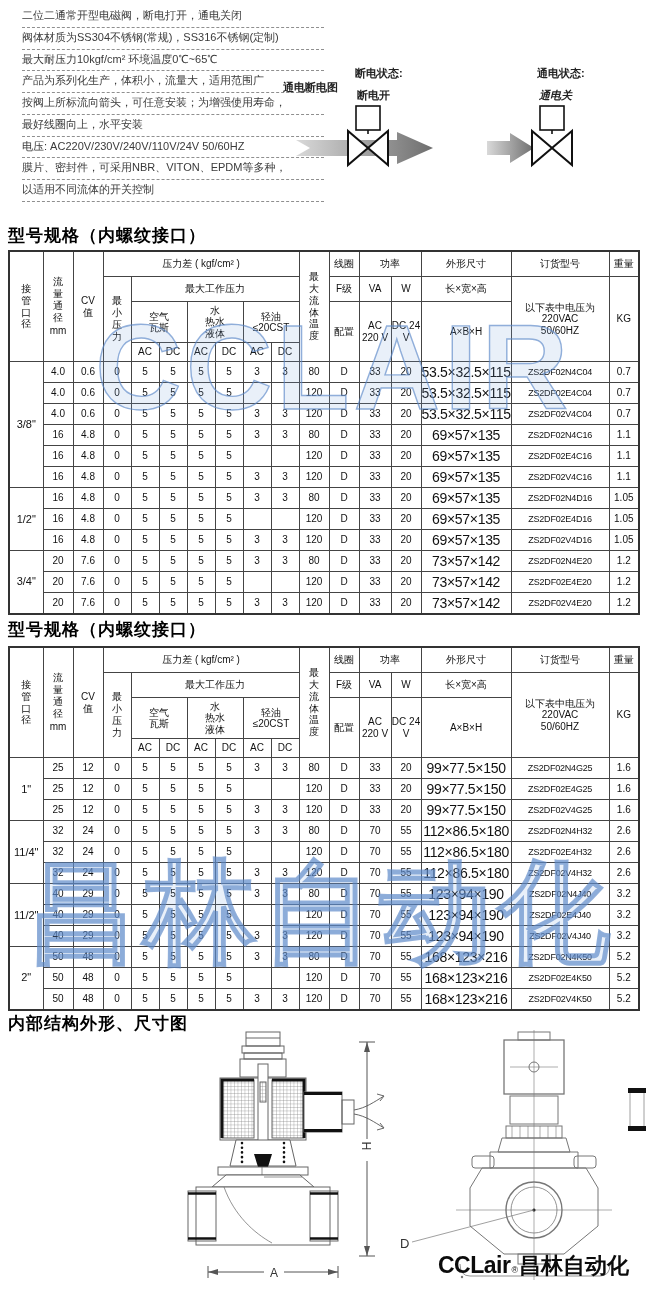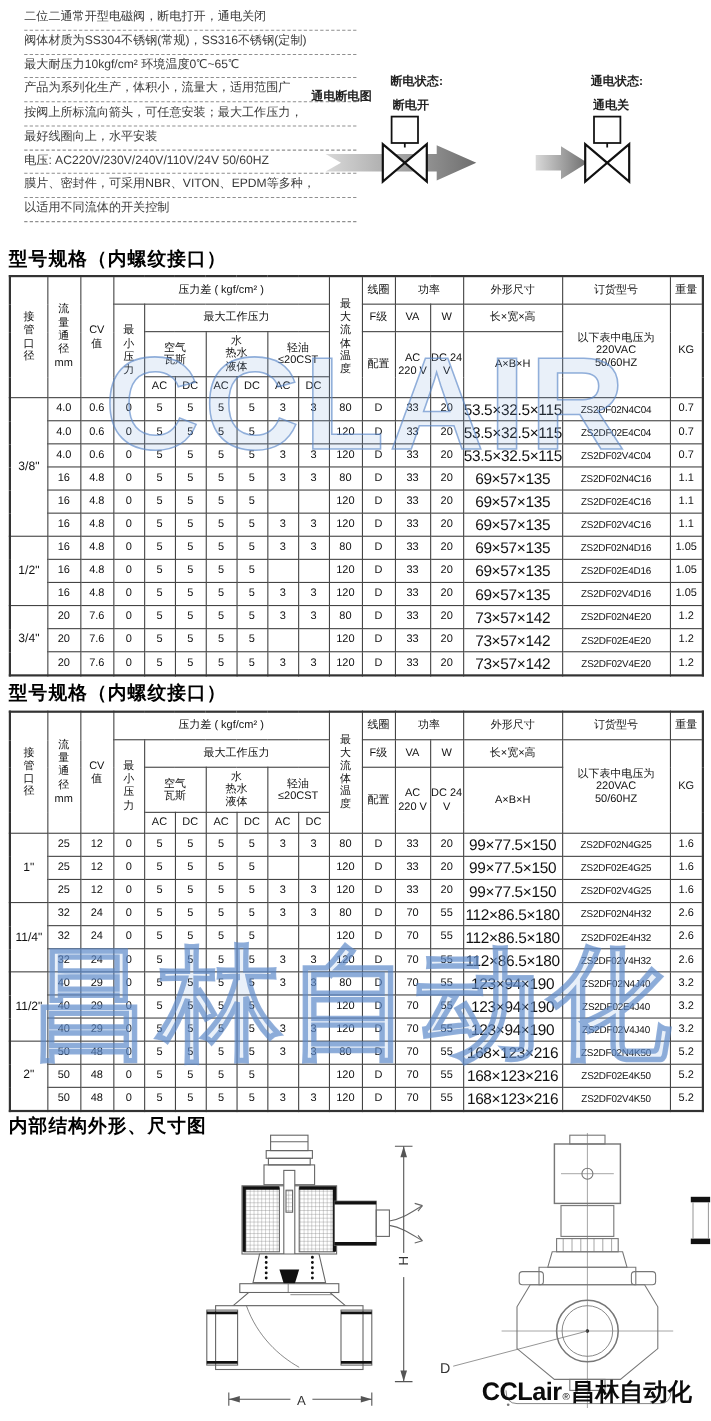--- a/index.html
+++ b/index.html
@@ -49,32 +49,32 @@
 </head>
 <body>
 
 <div class="page">
 
   <div class="features">
     <div class="feature">二位二通常开型电磁阀，断电打开，通电关闭</div>
     <div class="feature">阀体材质为SS304不锈钢(常规)，SS316不锈钢(定制)</div>
     <div class="feature">最大耐压力10kgf/cm² 环境温度0℃~65℃</div>
     <div class="feature">产品为系列化生产，体积小，流量大，适用范围广</div>
-    <div class="feature">按阀上所标流向箭头，可任意安装；最大工作压力，</div>
+    <div class="feature">按阀上所标流向箭头，可任意安装；为增强使用寿命，</div>
     <div class="feature">最好线圈向上，水平安装</div>
     <div class="feature">电压: AC220V/230V/240V/110V/24V 50/60HZ</div>
     <div class="feature">膜片、密封件，可采用NBR、VITON、EPDM等多种，</div>
     <div class="feature">以适用不同流体的开关控制</div>
   </div>
 
   <div class="dlabel" style="left:283px;top:80px;">通电断电图</div>
   <div class="dlabel" style="left:355px;top:66px;">断电状态:</div>
   <div class="dlabel" style="left:357px;top:88px;">断电开</div>
   <div class="dlabel" style="left:537px;top:66px;">通电状态:</div>
-  <div class="dlabel" style="left:539px;top:88px;">通电关</div>
+  <div class="dlabel" style="left:539px;top:88px;font-style:italic;">通电关</div>
 
   <svg id="diag-left" width="155" height="75" viewBox="0 0 155 75">
     <defs>
       <linearGradient id="g1" x1="0" y1="0" x2="1" y2="0">
         <stop offset="0" stop-color="#d9d9d9"></stop>
           <stop offset="1" stop-color="#6e6e6e"></stop>
       </linearGradient>
     </defs>
     <polygon fill="url(#g1)" points="11,44 112,44 112,36 148,52 112,68 112,60 11,60 25,52"></polygon>
     <g stroke="#111" fill="#fff">

